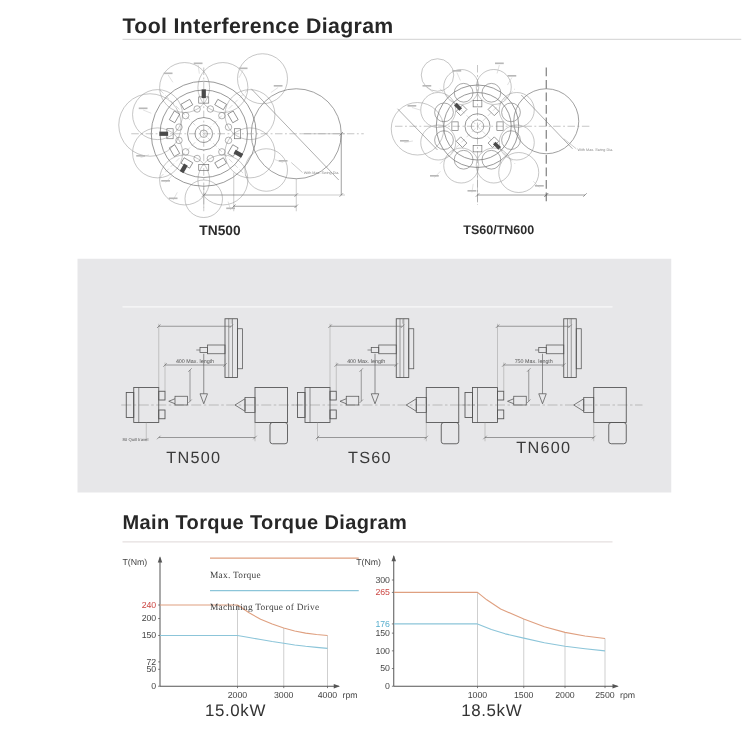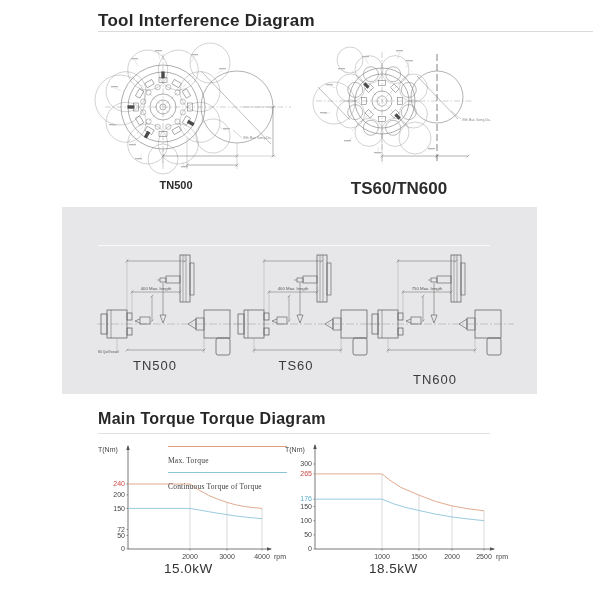--- a/index.html
+++ b/index.html
@@ -185,21 +185,21 @@
       <line x1="13.5" y1="74" x2="20.392362862326483" y2="72.77716142765175" stroke="#bbb" stroke-width="0.35" fill="none"></line>
       <rect x="34" y="100" width="7" height="1.3" stroke="none" stroke-width="0.55" fill="#b8b8b8"></rect>
       <line x1="37.5" y1="102" x2="42.385053088373" y2="96.9863928829856" stroke="#bbb" stroke-width="0.35" fill="none"></line>
       <rect x="64" y="112" width="7" height="1.3" stroke="none" stroke-width="0.55" fill="#b8b8b8"></rect>
       <line x1="67.5" y1="114" x2="68.58477438191649" y2="107.08456331528242" stroke="#bbb" stroke-width="0.35" fill="none"></line>
       <rect x="118" y="108" width="7" height="1.3" stroke="none" stroke-width="0.55" fill="#b8b8b8"></rect>
       <line x1="121.5" y1="110" x2="116.6037586670231" y2="104.99731863804534" stroke="#bbb" stroke-width="0.35" fill="none"></line>
       <rect x="86" y="10" width="7" height="1.3" stroke="none" stroke-width="0.55" fill="#b8b8b8"></rect>
       <line x1="89.5" y1="12" x2="87.64698112753182" y2="18.750283035419827" stroke="#bbb" stroke-width="0.35" fill="none"></line>
     </svg>
-  <div class="diag-label" style="left:349px;top:179px;width:100px;font-size:17px">TS60/TN600</div>
+  <div class="diag-label" style="left:349px;top:179px;width:100px;font-size:10px">TS60/TN600</div>
 
   <div class="gray-band"></div>
   <div class="rule" style="left:98px;top:245px;width:392px;background:rgba(255,255,255,.75)"></div>
 
   <svg id="mach0" viewBox="0 0 150 115" width="150" height="115" style="left:95px;top:247px">
     <text x="61" y="43" text-anchor="middle" class="t42">400 Max. length</text>
     <text x="3" y="105.5" class="t34">80 Quill travel</text>
   <line x1="2" y1="77" x2="148" y2="77" stroke="#888" stroke-width="0.4" fill="none" stroke-dasharray="8 2 2 2"></line>
       <rect x="6" y="67" width="6" height="20" stroke="#555" stroke-width="0.7" fill="none"></rect>
       <rect x="12" y="63" width="20" height="28" stroke="#555" stroke-width="0.7" fill="none"></rect>
@@ -321,21 +321,21 @@
       <line x1="83.6" y1="46.4" x2="86.4" y2="43.6" stroke="#666" stroke-width="0.5" fill="none"></line>
       <line x1="57" y1="49" x2="57" y2="74" stroke="#666" stroke-width="0.5" fill="none"></line>
       <line x1="55.6" y1="50.4" x2="58.4" y2="47.6" stroke="#666" stroke-width="0.5" fill="none"></line>
       <line x1="55.6" y1="75.4" x2="58.4" y2="72.6" stroke="#666" stroke-width="0.5" fill="none"></line>
       <line x1="22" y1="91" x2="22" y2="106" stroke="#999" stroke-width="0.4" fill="none"></line>
       <line x1="109" y1="91" x2="109" y2="106" stroke="#999" stroke-width="0.4" fill="none"></line>
       <line x1="22" y1="103" x2="109" y2="103" stroke="#666" stroke-width="0.5" fill="none"></line>
       <line x1="20.6" y1="104.4" x2="23.4" y2="101.6" stroke="#666" stroke-width="0.5" fill="none"></line>
       <line x1="107.6" y1="104.4" x2="110.4" y2="101.6" stroke="#666" stroke-width="0.5" fill="none"></line>
     </svg>
-  <div class="mach-label" style="left:395px;top:372px;width:80px">TN600</div>
+  <div class="mach-label" style="left:395px;top:350px;width:80px">TN600</div>
 
   <div class="sec-title t-mid" style="left:98px;top:410px">Main Torque Torque Diagram</div>
   <div class="rule" style="left:98px;top:433px;width:392px;background:#e5e0df"></div>
 
   <svg id="chart1" viewBox="0 0 200 125" width="200" height="125" style="left:95px;top:440px">
       <line x1="95" y1="109" x2="95" y2="44" stroke="#c8c8c8" stroke-width="0.7" fill="none"></line>
       <line x1="132" y1="109" x2="132" y2="62.41666666666667" stroke="#c8c8c8" stroke-width="0.7" fill="none"></line>
       <line x1="167" y1="109" x2="167" y2="68.375" stroke="#c8c8c8" stroke-width="0.7" fill="none"></line>
       <line x1="33" y1="6" x2="33" y2="109" stroke="#555" stroke-width="0.8" fill="none"></line>
       <line x1="33" y1="109" x2="176" y2="109" stroke="#555" stroke-width="0.8" fill="none"></line>
@@ -401,19 +401,19 @@
       <text x="3" y="12" font-size="7" fill="#444">T(Nm)</text>
     </svg>
 
   <div class="legend">
     <div class="legend-item">
       <div class="legend-line" id="leg0" style="background: rgb(223, 160, 128);"></div>
       <span>Max. Torque</span>
     </div>
     <div class="legend-item">
       <div class="legend-line" id="leg1" style="background: rgb(140, 197, 217);"></div>
-      <span>Continuous Torque of Torque</span>
+      <span>Machining Torque of Drive</span>
     </div>
   </div>
 
   <div class="kw-label" style="left:164px;top:561px;width:60px">15.0kW</div>
   <div class="kw-label" style="left:369px;top:561px;width:60px">18.5kW</div>
 </div>
 
 </body></html>

